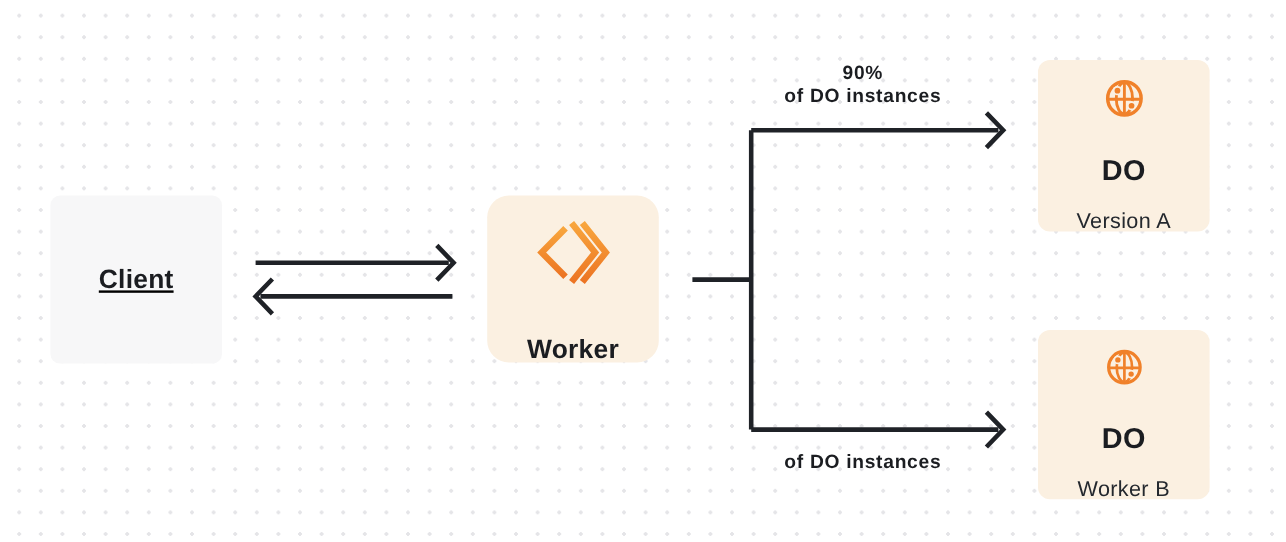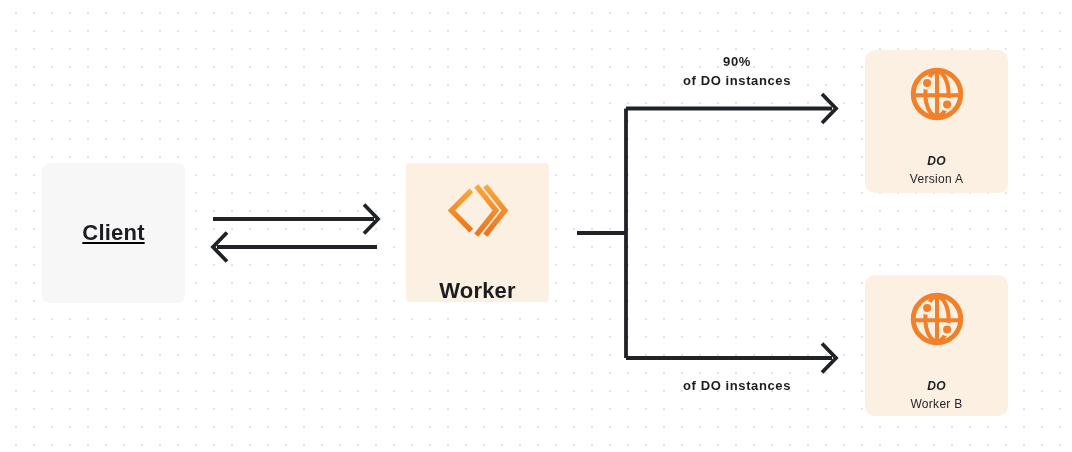--- a/index.html
+++ b/index.html
@@ -41,60 +41,59 @@
   .node-title {
     font-size: 22px;
     font-weight: 700;
     letter-spacing: 0.2px;
     color: var(--text-dark, #1b1d21);
     line-height: 1;
   }
   .worker-node {
     left: 406px; top: 163px;
     width: 143px; height: 139px;
-    border-radius: 4px;
+    border-radius: 18px;
     background: var(--box-cream, #fbf0e1);
     padding-top: 20px;
     gap: 24px;
   }
   .worker-icon-svg { width: 66px; height: 63px; display: block; }
   .worker-node .node-title { margin-top: 17px; }
   .do-node {
     left: 865px;
     width: 143px;
     border-radius: 10px;
     background: var(--box-cream, #fbf0e1);
     padding-top: 15px;
   }
   .do-node-a { top: 50px; height: 143px; }
   .do-node-b { top: 275px; height: 141px; }
   .globe-svg { width: 58px; height: 58px; display: block; }
   .do-title {
     margin-top: 32px;
-    font-size: 12px;
+    font-size: 24px;
     font-weight: 700;
     color: var(--text-dark, #1b1d21);
     line-height: 1;
     letter-spacing: 0.3px;
-    font-style: italic;
   }
   .do-subtitle {
-    margin-top: 6px;
-    font-size: 12px;
+    margin-top: 20px;
+    font-size: 18px;
     font-weight: 400;
     color: var(--text-secondary, #24282e);
     line-height: 1;
     letter-spacing: 0.3px;
   }
   .pct-label {
     position: absolute;
-    left: 737px;
+    left: 719px;
     transform: translateX(-50%);
     text-align: center;
-    font-size: 13px;
+    font-size: 16px;
     font-weight: 700;
     line-height: 19px;
     letter-spacing: 0.6px;
     color: var(--text-dark, #17191d);
     white-space: nowrap;
   }
   .pct-label-a { top: 52px; }
   .pct-label-b { top: 376px; }
   .hidden-defs { position: absolute; width: 0; height: 0; overflow: hidden; }
 </style>

